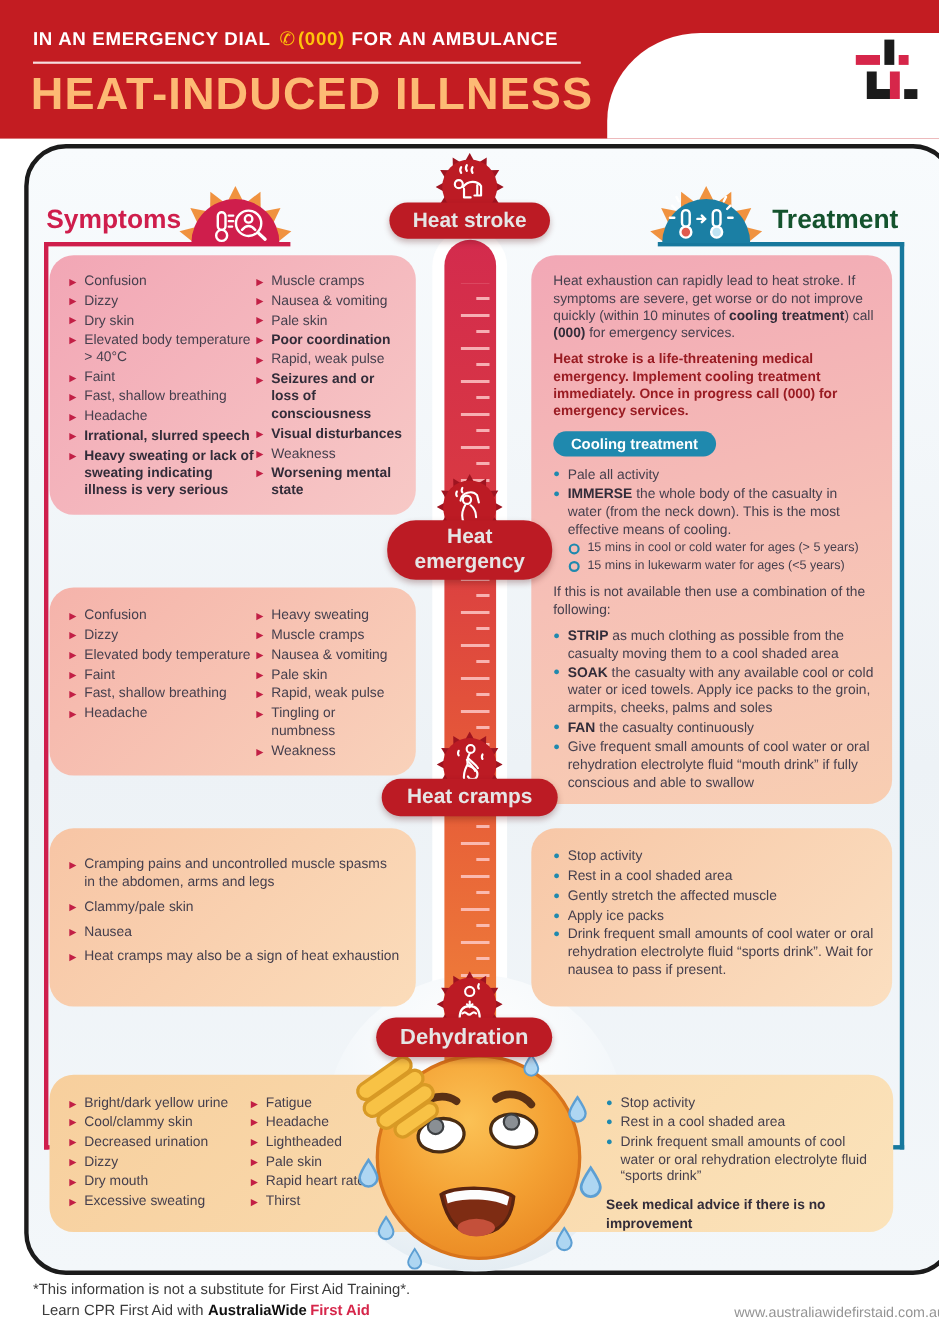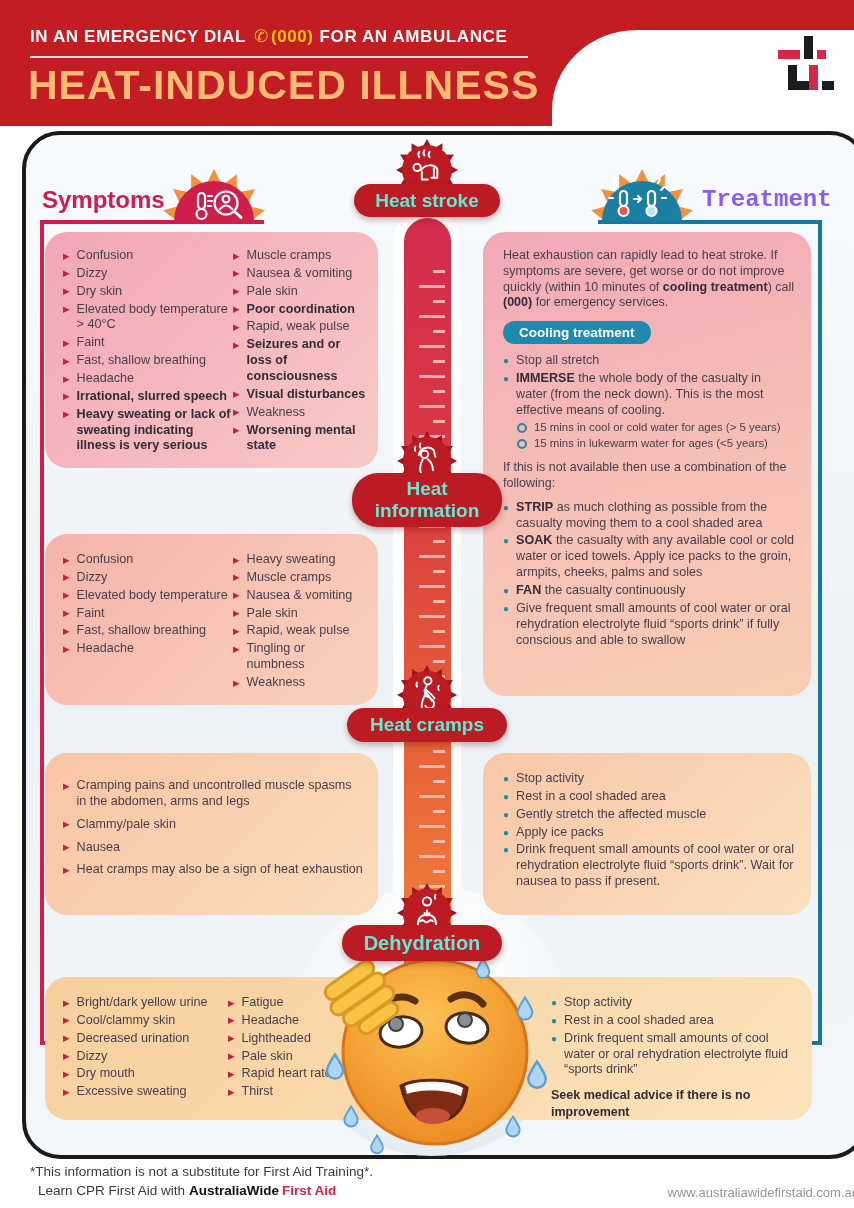--- a/index.html
+++ b/index.html
@@ -27,24 +27,24 @@
            background:radial-gradient(circle at 50% 28%,#ffffff 0%,#f3f7fa 55%,#dbe6ee 100%);}
   #bar{position:absolute;left:404px;top:218px;width:47px;height:790px;border-radius:24px 24px 0 0;
        background:linear-gradient(180deg,#d32b4d 0%,#d93a42 32%,#e65b38 62%,#f28a3a 100%);}
   .ticks{position:absolute;background:repeating-linear-gradient(to bottom,transparent 0 27px,rgba(255,205,205,.8) 27px 30px);}
   #ticksL{left:419px;width:26px;top:258px;height:732px;}
   #ticksS{left:433px;width:12px;top:243px;height:747px;}
   
   .red{background:#cf1e4c;} .teal{background:#17789d;}
   .ln{position:absolute;}
   #h-sym{position:absolute;left:42px;top:186px;margin:0;color:#cf1e4c;font-size:24px;font-weight:800;}
-  #h-trt{position:absolute;left:702px;top:186px;margin:0;color:#8b5cf6;font-size:24px;font-weight:800;font-family:Liberation Mono, monospace;}
+  #h-trt{position:absolute;left:702px;top:186px;margin:0;color:#14532d;font-size:24px;font-weight:800;}
   .sun{position:absolute;width:104px;height:54px;}
   
-  .pill{position:absolute;background:#bc1b24;color:#5eead4;font-weight:800;text-align:center;
+  .pill{position:absolute;background:#bc1b24;color:#e5e5e5;font-weight:800;text-align:center;
         border-radius:18px;box-shadow:0 3px 6px rgba(80,10,10,.3);z-index:40;}
   .spk{position:absolute;z-index:38;}
   #pill-stroke{left:354px;top:184px;width:146px;height:33px;font-size:19px;line-height:33px;}
   #pill-exh{left:352px;top:473px;width:150px;height:54px;font-size:19px;line-height:22px;padding-top:5px;box-sizing:border-box;border-radius:26px;}
   #pill-cramps{left:347px;top:708px;width:160px;height:34px;font-size:19px;line-height:34px;}
   #pill-dehyd{left:342px;top:925px;width:160px;height:36px;font-size:20px;line-height:36px;}
   
   .panel{position:absolute;border-radius:22px;box-sizing:border-box;color:#453f4d;z-index:20;}
   .panel b{color:#322c39;}
   #p-stroke-sym{left:45px;top:232px;width:333px;min-height:236px;padding:14px 12px 12px 18px;
@@ -259,25 +259,26 @@
           <div class="li arrow">
             <span class="mk">▶</span>
             <span class="tx"><b>Worsening mental state</b></span>
           </div>
         </div>
     </div>
   </div>
 
   <div id="p-stroke-trt" class="panel treat">
     <p><span>Heat exhaustion can rapidly lead to heat stroke. If symptoms are severe, get worse or do not improve quickly (within 10 minutes of </span><b>cooling treatment</b><span>) call </span><b>(000)</b><span> for emergency services.</span></p>
+    <p class="warn">Heat stroke is a life-threatening medical emergency. Implement cooling treatment immediately. Once in progress call (000) for emergency services.</p>
     <div class="badge">Cooling treatment</div>
     <div>
         <div class="li dot">
           <span class="mk">●</span>
-          <span class="tx"><span>Stop all stretch</span></span>
+          <span class="tx"><span>Pale all activity</span></span>
         </div>
         <div class="li dot">
           <span class="mk">●</span>
           <span class="tx"><b>IMMERSE</b><span> the whole body of the casualty in water (from the neck down). This is the most effective means of cooling.</span></span>
         </div>
       </div>
     <div class="subs">
         <div class="li ring">
           <span class="mk"></span>
           <span class="tx"><span>15 mins in cool or cold water for ages (&gt; 5 years)</span></span>
@@ -296,21 +297,21 @@
         <div class="li dot">
           <span class="mk">●</span>
           <span class="tx"><b>SOAK</b><span> the casualty with any available cool or cold water or iced towels. Apply ice packs to the groin, armpits, cheeks, palms and soles</span></span>
         </div>
         <div class="li dot">
           <span class="mk">●</span>
           <span class="tx"><b>FAN</b><span> the casualty continuously</span></span>
         </div>
         <div class="li dot">
           <span class="mk">●</span>
-          <span class="tx"><span>Give frequent small amounts of cool water or oral rehydration electrolyte fluid “sports drink” if fully conscious and able to swallow</span></span>
+          <span class="tx"><span>Give frequent small amounts of cool water or oral rehydration electrolyte fluid “mouth drink” if fully conscious and able to swallow</span></span>
         </div>
       </div>
   </div>
 
   <div id="p-exh-sym" class="panel">
     <div class="cols">
       <div class="col1">
           <div class="li arrow">
             <span class="mk">▶</span>
             <span class="tx"><span>Confusion</span></span>
@@ -529,21 +530,21 @@
       <circle cx="36" cy="22" r="5"></circle>
       <path d="M25,51 q0,-13 11,-13 q11,0 11,13"></path>
       <path d="M36,33 v6 M33,36 l3,3 3,-3"></path>
       <path d="M28,46 q2.5,-2.5 5,0 t5,0 t5,0"></path>
     </g>
   </svg>
 
   <div class="pill" id="pill-stroke">Heat stroke</div>
   <div class="pill" id="pill-exh">
     <div>Heat</div>
-    <div>information</div>
+    <div>emergency</div>
   </div>
   <div class="pill" id="pill-cramps">Heat cramps</div>
   <div class="pill" id="pill-dehyd">Dehydration</div>
 
   <svg id="emoji" width="236" height="212" viewBox="0 0 236 212">
     <defs>
       <radialGradient id="faceg" cx="45%" cy="32%" r="75%">
         <stop offset="0%" stop-color="#fbc155"></stop>
           <stop offset="55%" stop-color="#f4a133"></stop>
           <stop offset="100%" stop-color="#e98722"></stop>

